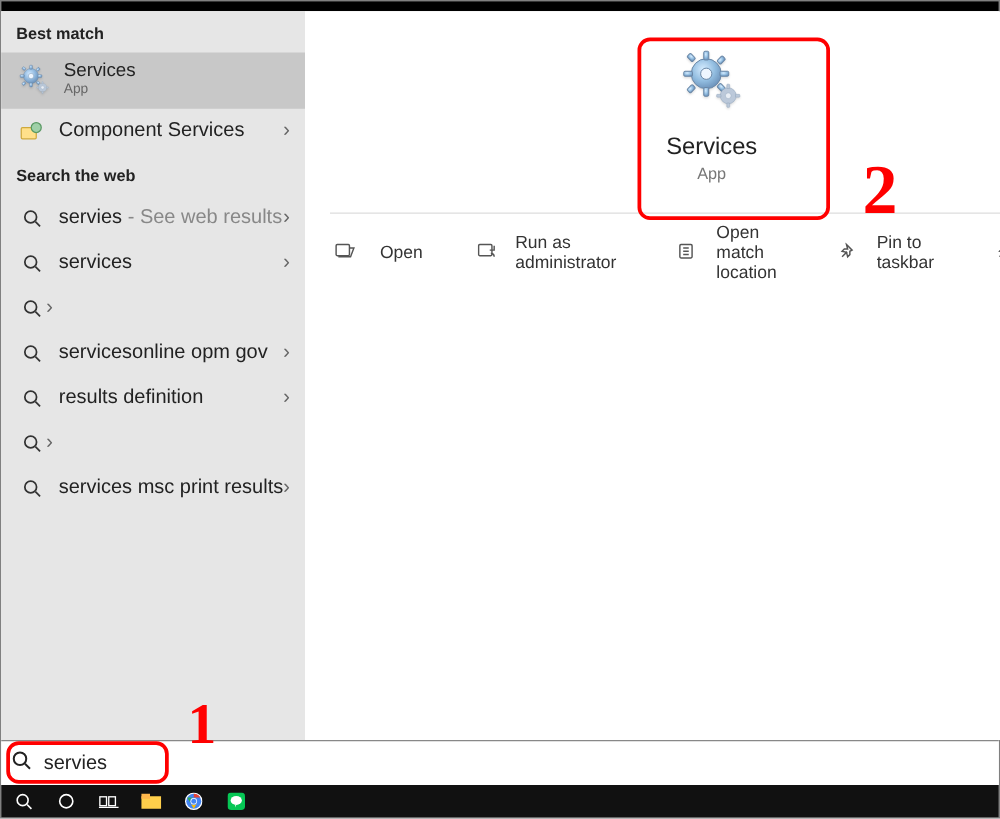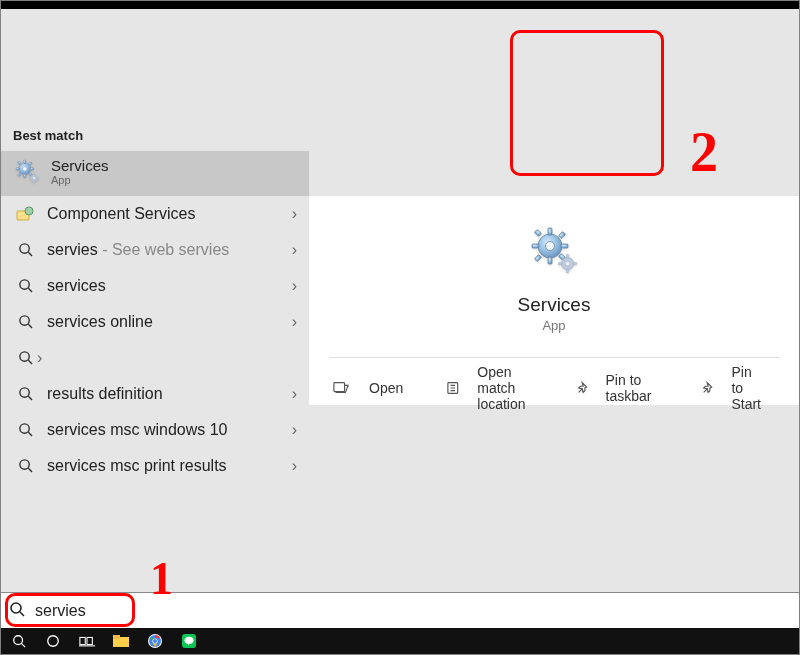--- a/index.html
+++ b/index.html
@@ -1,20 +1,20 @@
 <!DOCTYPE html>
 <html><head>
 <meta charset="utf-8">
 <style>
   * { box-sizing: border-box; margin: 0; padding: 0; font-family: "Segoe UI", Arial, sans-serif; }
   body { width: 800px; height: 655px; overflow: hidden; background: #fff; position: relative; }
   .frame { position: absolute; inset: 0; border: 1px solid #808080; }
   .topstrip { position: absolute; top: 1px; left: 1px; right: 1px; height: 8px; background: #000; }
 
-  .panel { position: absolute; top: 9px; left: 1px; right: 1px; bottom: 63px; display: flex; background: #e6e6e6; align-items: center; }
+  .panel { position: absolute; top: 9px; left: 1px; right: 1px; bottom: 63px; display: flex; background: #e6e6e6; }
   .left  { width: 370px; background: #e6e6e6; display: flex; flex-direction: column; }
   .right { flex: 1; background: #fff; border-top: none; display: flex; flex-direction: column; }
 
   .sect-label { font-size: 13px; font-weight: 600; color: #222; padding: 10px 12px 8px 12px; }
 
   .best { background: #c8c8c8; display: flex; align-items: center; padding: 6px 12px 10px 12px; gap: 10px; }
   .best .ico { width: 28px; height: 28px; display: flex; align-items: center; justify-content: center; }
   .best .txt .title { font-size: 15px; color: #222; }
   .best .txt .sub   { font-size: 11px; color: #666; }
 
@@ -108,79 +108,79 @@
       <div class="ricon">
         <svg width="18" height="18" viewBox="0 0 18 18">
           <rect x="1" y="6" width="12" height="9" rx="1" fill="#ffe08a" stroke="#cfa93c"></rect>
           <circle cx="13" cy="6" r="4" fill="#9fd0a8" stroke="#5a9964"></circle>
         </svg>
       </div>
       <div class="rlabel">Component Services</div>
       <div class="chev">›</div>
     </div>
 
+    <div class="sect-label">Search the web</div>
 
     <div id="webrows">
         <div class="row">
           <div class="ricon">
             <svg width="15" height="15" viewBox="0 0 16 16" fill="none" stroke="#333" stroke-width="1.5">
               <circle cx="7" cy="7" r="5"></circle>
               <line x1="11" y1="11" x2="15" y2="15"></line>
             </svg>
           </div>
-          <div class="rlabel"><span>servies</span><span class="muted"> - See web servies</span></div>
+          <div class="rlabel"><span>servies</span><span class="muted"> - See web results</span></div>
           <div class="chev">›</div>
         </div>
         <div class="row">
           <div class="ricon">
             <svg width="15" height="15" viewBox="0 0 16 16" fill="none" stroke="#333" stroke-width="1.5">
               <circle cx="7" cy="7" r="5"></circle>
               <line x1="11" y1="11" x2="15" y2="15"></line>
             </svg>
           </div>
           <div class="rlabel"><span>services</span><span class="muted"></span></div>
           <div class="chev">›</div>
         </div>
         <div class="row">
           <div class="ricon">
             <svg width="15" height="15" viewBox="0 0 16 16" fill="none" stroke="#333" stroke-width="1.5">
               <circle cx="7" cy="7" r="5"></circle>
               <line x1="11" y1="11" x2="15" y2="15"></line>
             </svg>
           </div>
-          <div class="rlabel"><span>services online</span><span class="muted"></span></div>
-          <div class="chev">›</div>
-        </div>
-        <div class="row">
-          <div class="ricon">
-            <svg width="15" height="15" viewBox="0 0 16 16" fill="none" stroke="#333" stroke-width="1.5">
-              <circle cx="7" cy="7" r="5"></circle>
-              <line x1="11" y1="11" x2="15" y2="15"></line>
-            </svg>
-          </div>
+          <div class="chev">›</div>
+        </div>
+        <div class="row">
+          <div class="ricon">
+            <svg width="15" height="15" viewBox="0 0 16 16" fill="none" stroke="#333" stroke-width="1.5">
+              <circle cx="7" cy="7" r="5"></circle>
+              <line x1="11" y1="11" x2="15" y2="15"></line>
+            </svg>
+          </div>
+          <div class="rlabel"><span>servicesonline opm gov</span><span class="muted"></span></div>
           <div class="chev">›</div>
         </div>
         <div class="row">
           <div class="ricon">
             <svg width="15" height="15" viewBox="0 0 16 16" fill="none" stroke="#333" stroke-width="1.5">
               <circle cx="7" cy="7" r="5"></circle>
               <line x1="11" y1="11" x2="15" y2="15"></line>
             </svg>
           </div>
           <div class="rlabel"><span>results definition</span><span class="muted"></span></div>
           <div class="chev">›</div>
         </div>
         <div class="row">
           <div class="ricon">
             <svg width="15" height="15" viewBox="0 0 16 16" fill="none" stroke="#333" stroke-width="1.5">
               <circle cx="7" cy="7" r="5"></circle>
               <line x1="11" y1="11" x2="15" y2="15"></line>
             </svg>
           </div>
-          <div class="rlabel"><span>services msc windows 10</span><span class="muted"></span></div>
           <div class="chev">›</div>
         </div>
         <div class="row">
           <div class="ricon">
             <svg width="15" height="15" viewBox="0 0 16 16" fill="none" stroke="#333" stroke-width="1.5">
               <circle cx="7" cy="7" r="5"></circle>
               <line x1="11" y1="11" x2="15" y2="15"></line>
             </svg>
           </div>
           <div class="rlabel"><span>services msc print results</span><span class="muted"></span></div>
@@ -234,20 +234,30 @@
             <svg width="16" height="14" viewBox="0 0 18 14" fill="none" stroke="#555" stroke-width="1.3">
               <rect x="1" y="1" width="12" height="10" rx="1"></rect>
               <path d="M13 4h4l-3 8H3"></path>
             </svg>
           </div>
           <div class="alabel">Open</div>
         </div>
         <div class="action">
           <div class="aicon">
             <svg width="16" height="14" viewBox="0 0 18 14" fill="none" stroke="#555" stroke-width="1.3">
+              <rect x="1" y="1" width="12" height="10" rx="1"></rect>
+              <path d="M11 6l4 0 0-4"></path>
+              <path d="M12 9c1.5 0 3 1 3 3"></path>
+            </svg>
+          </div>
+          <div class="alabel">Run as administrator</div>
+        </div>
+        <div class="action">
+          <div class="aicon">
+            <svg width="16" height="14" viewBox="0 0 18 14" fill="none" stroke="#555" stroke-width="1.3">
               <rect x="1" y="1" width="11" height="12" rx="1"></rect>
               <path d="M4 4h5M4 7h5M4 10h5"></path>
             </svg>
           </div>
           <div class="alabel">Open match location</div>
         </div>
         <div class="action">
           <div class="aicon">
             <svg width="16" height="14" viewBox="0 0 18 14" fill="none" stroke="#555" stroke-width="1.3">
               <path d="M7 1l5 5-2 1 0 3-2 2-1-4-4 4 4-4-4-1 2-2 3 0z" fill="none"></path>

